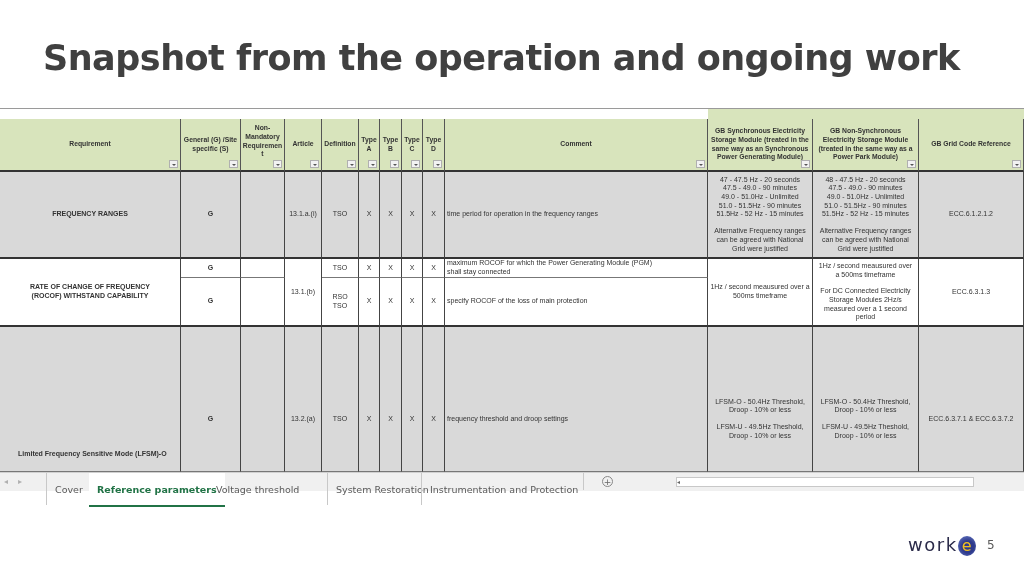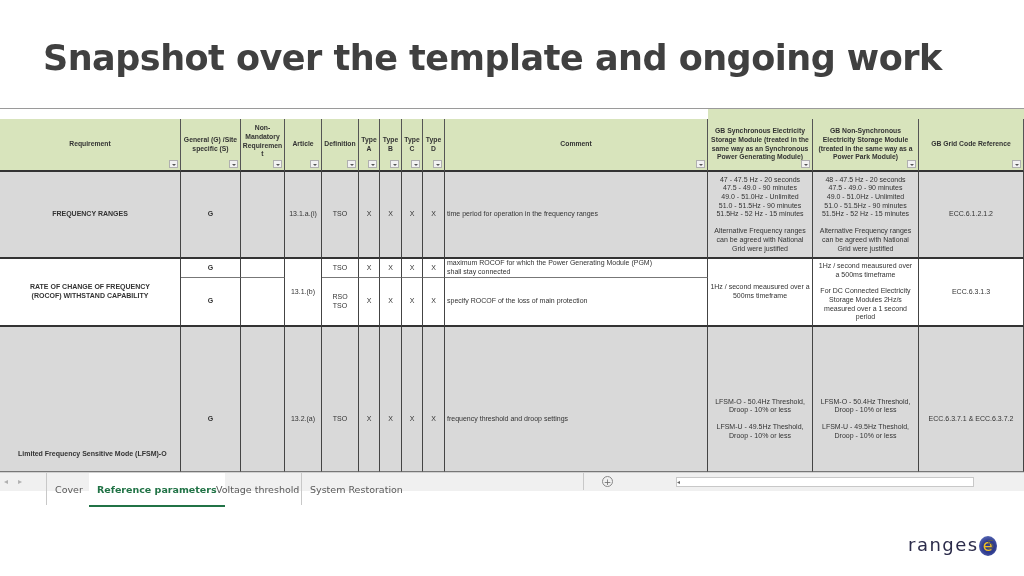--- a/index.html
+++ b/index.html
@@ -27,21 +27,21 @@
   .addtab { position:absolute; left:602px; top:3px; width:11px; height:11px; border:1px solid #888; border-radius:50%; font-size:9px; line-height:10px; text-align:center; color:#666; box-sizing:border-box; }
   .hscroll { position:absolute; left:676px; top:4px; width:298px; height:10px; background:#ffffff; border:1px solid #c8c8c8; box-sizing:border-box; }
   .hscroll-arrow { position:absolute; left:677px; top:5px; font-size:6px; color:#666; }
   .footer-logo { position:absolute; left:908px; top:534px; font-family:"DejaVu Sans", sans-serif; font-size:18px; color:#2b2b4a; letter-spacing:1.5px; }
   .logo-e { display:inline-block; width:18px; height:20px; border-radius:50%; background:radial-gradient(circle at 55% 55%, #2e3a8c 40%, #5a6bb8 80%); color:#f0c020; text-align:center; line-height:20px; font-size:16px; letter-spacing:0; }
   .page-num { position:absolute; left:987px; top:538px; font-family:"DejaVu Sans", sans-serif; font-size:12px; color:#595959; }
 </style>
 </head>
 <body>
 
-<div class="title">Snapshot over the template and ongoing work</div>
+<div class="title">Snapshot from the operation and ongoing work</div>
 
 <div class="sheet">
 </div>
 <div class="topline"></div>
 <div class="toprow">
     <div class="gbhead"></div>
   </div>
 
 <div>
   <div class="cell hdr" style="left:0;top:119px;width:181px;height:53px;">
@@ -174,21 +174,22 @@
 LFSM-U - 49.5Hz Theshold, Droop - 10% or less</div>
   <div class="cell g bthin" style="left:919px;top:327px;width:105px;height:145px;padding-top:40px;">ECC.6.3.7.1 &amp; ECC.6.3.7.2</div>
 </div>
 
 <div class="tabs">
   <span class="nav" style="left:4px;">◂</span>
   <span class="nav" style="left:18px;">▸</span>
   <div class="tab sep" style="left:46px;">Cover</div>
   <div class="tab active" style="left:89px;">Reference parameters</div>
   <div class="tab" style="left:208px;">Voltage threshold</div>
-  <div class="tab sep" style="left:301px;">System Restoration</div>
+  <div class="tab sep" style="left:327px;">System Restoration</div>
+  <div class="tab sep" style="left:421px;">Instrumentation and Protection</div>
   <div class="tab sep" style="left:583px;width:1px;padding:0;"></div>
   <div class="addtab">+</div>
   <div class="hscroll"></div>
   <span class="hscroll-arrow">◂</span>
 </div>
 
-<div class="footer-logo"><span>ranges</span><span class="logo-e">e</span></div>
+<div class="footer-logo"><span>work</span><span class="logo-e">e</span></div>
 <div class="page-num">5</div>
 
 </body></html>

